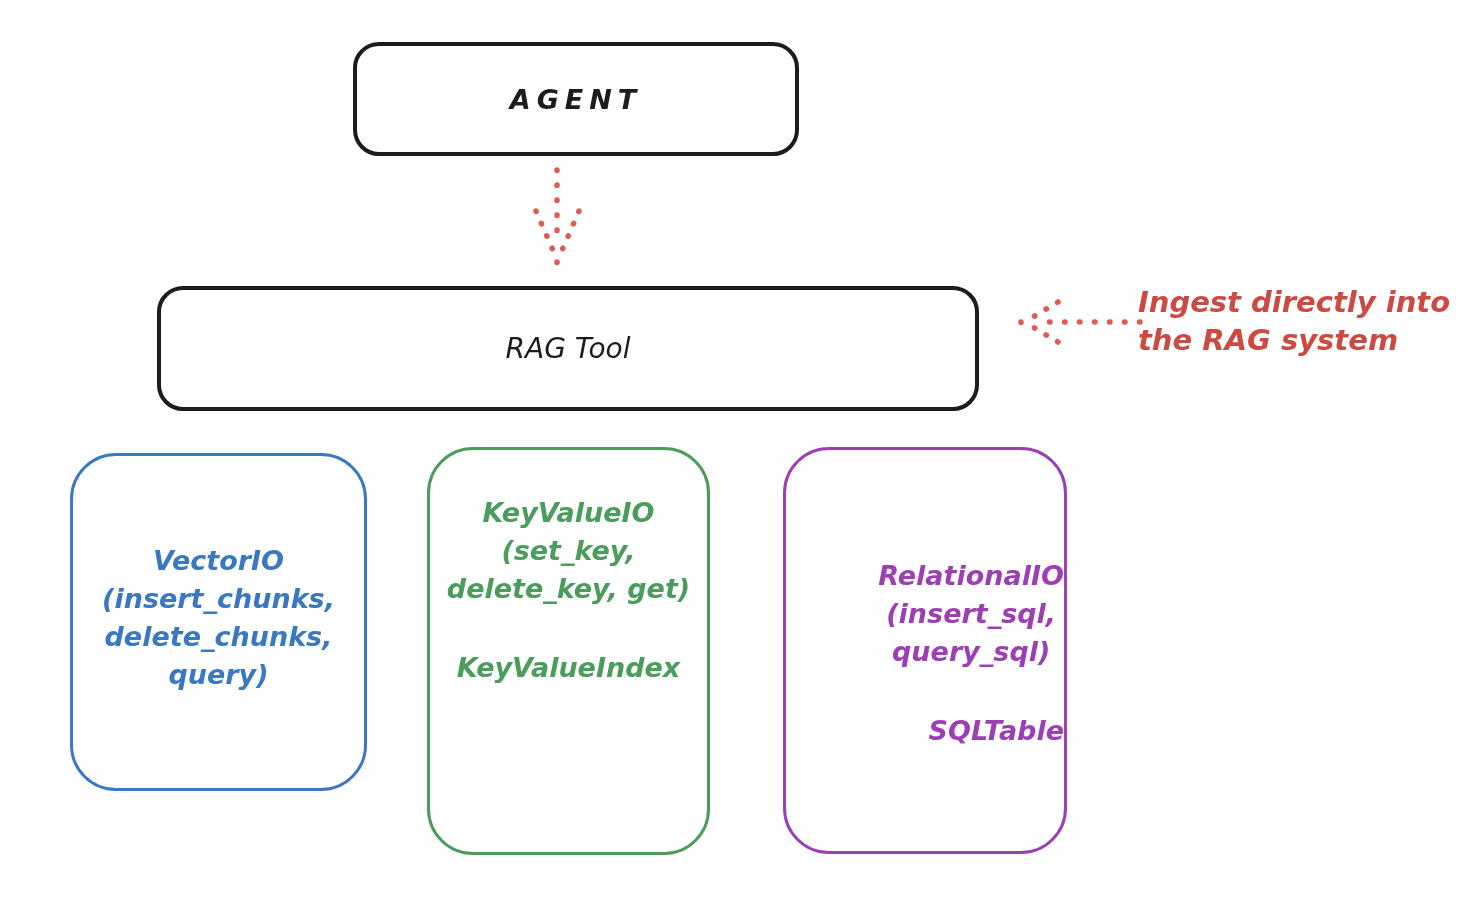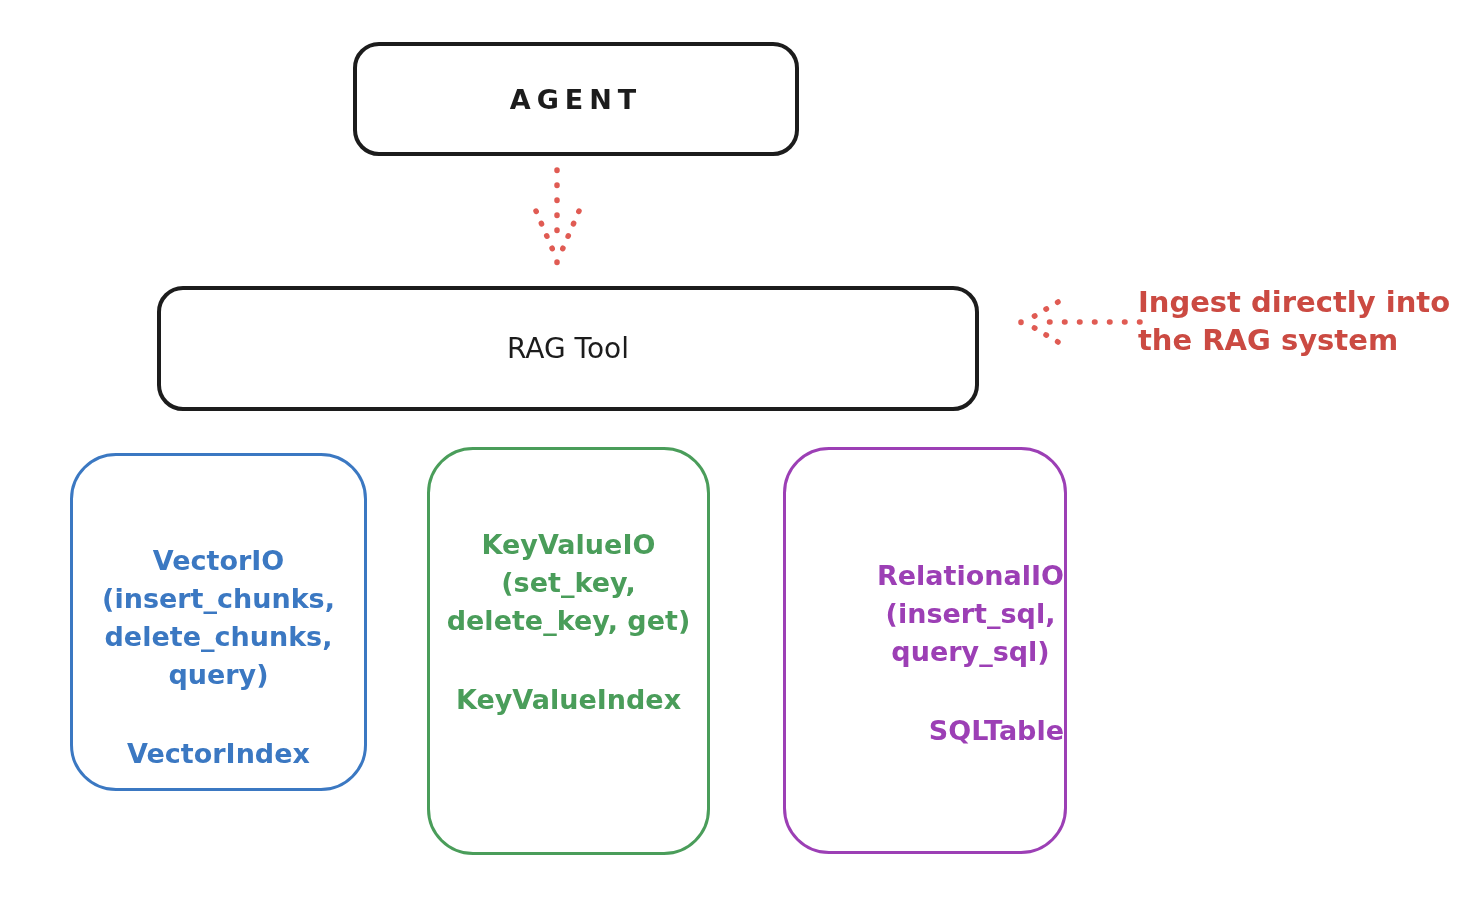--- a/index.html
+++ b/index.html
@@ -1,19 +1,20 @@
 <!DOCTYPE html>
 <html style="--background: #ffffff; --black: #1c1c1c; --blue: #3b78c2; --green: #4a9d5a; --purple: #9c3fb5; --red_text: #cb4a42; --red_arrow: #e05b53;"><head>
 <meta charset="utf-8">
 <style>
   html,body{margin:0;padding:0;background:#fff;}
   .canvas{
     position:relative;width:1484px;height:910px;overflow:hidden;
     background:var(--background,#fff);
     font-family:"DejaVu Sans", sans-serif;
+    font-style:italic;
   }
   .arrows{position:absolute;left:0;top:0;pointer-events:none;}
   .dots{stroke-width:5.5;stroke-linecap:round;stroke-dasharray:0.5 14.5;fill:none;}
   .dots2{stroke-width:5.5;stroke-linecap:round;stroke-dasharray:0.5 13;fill:none;}
   .node{
     position:absolute;box-sizing:border-box;border-style:solid;
     display:flex;align-items:center;justify-content:center;
   }
   #agent{
     left:353px;top:42px;width:446px;height:114px;
@@ -34,21 +35,21 @@
   }
   .backend{
     flex-direction:column;justify-content:flex-start;align-items:center;
     text-align:center;font-weight:bold;border-width:3.5px;border-radius:46px;
   }
   #vector{
     left:70px;top:453px;width:297px;height:338px;padding-top:86px;
     border-color:var(--blue,#3b78c2);color:var(--blue,#3b78c2);
   }
   #keyvalue{
-    left:427px;top:447px;width:283px;height:408px;padding-top:76px;
+    left:427px;top:447px;width:283px;height:408px;padding-top:44px;
     border-color:var(--green,#4a9d5a);color:var(--green,#4a9d5a);
   }
   #relational{
     left:783px;top:447px;width:284px;height:407px;padding-top:107px;
     border-color:var(--purple,#9c3fb5);color:var(--purple,#9c3fb5);align-items:flex-end;
   }
   .io{white-space:pre-line;font-size:27px;line-height:38px;}
   .idx{margin-top:44px;font-size:27px;}
 </style>
 </head>
@@ -80,21 +81,20 @@
   </div>
 
   <div class="annotation">Ingest directly into
 the RAG system</div>
 
   <div class="node backend" id="vector">
     <div class="io">VectorIO
 (insert_chunks,
 delete_chunks,
 query)</div>
-    <div class="idx">VectorIndex</div>
   </div>
 
   <div class="node backend" id="keyvalue">
     <div class="io">KeyValueIO
 (set_key,
 delete_key, get)</div>
     <div class="idx">KeyValueIndex</div>
   </div>
 
   <div class="node backend" id="relational">

